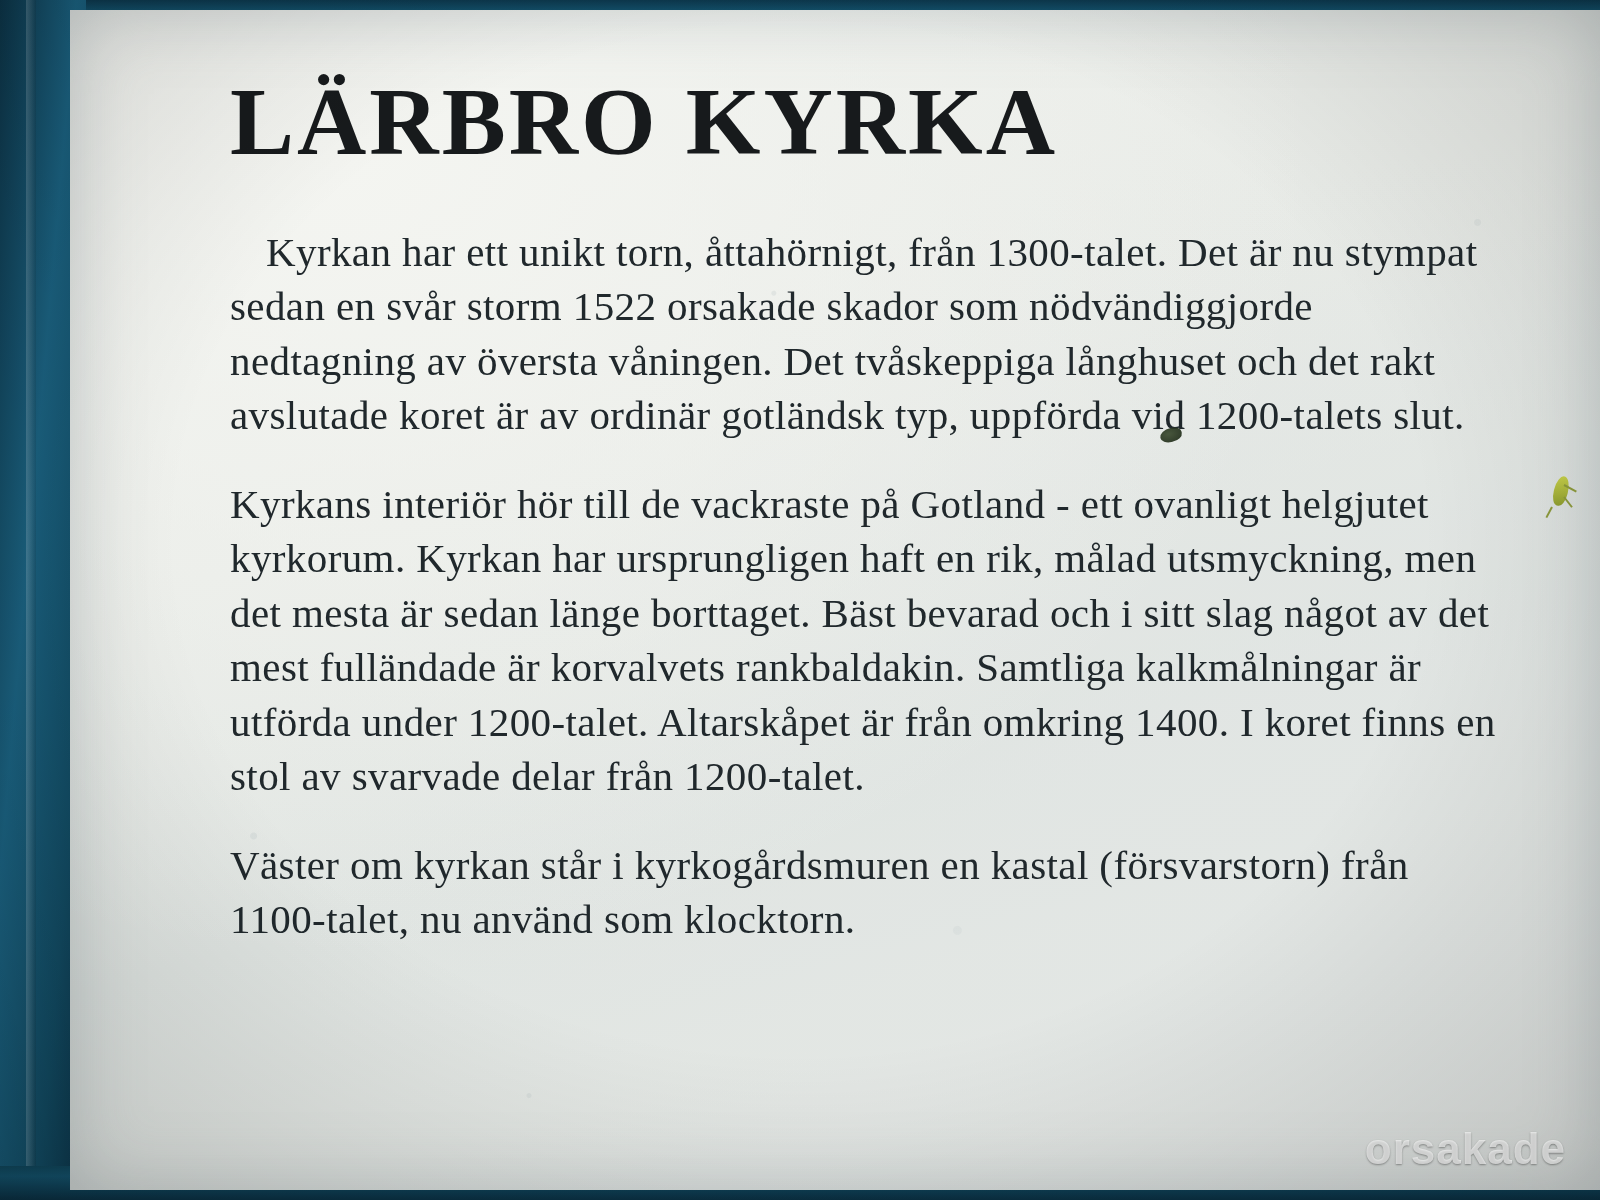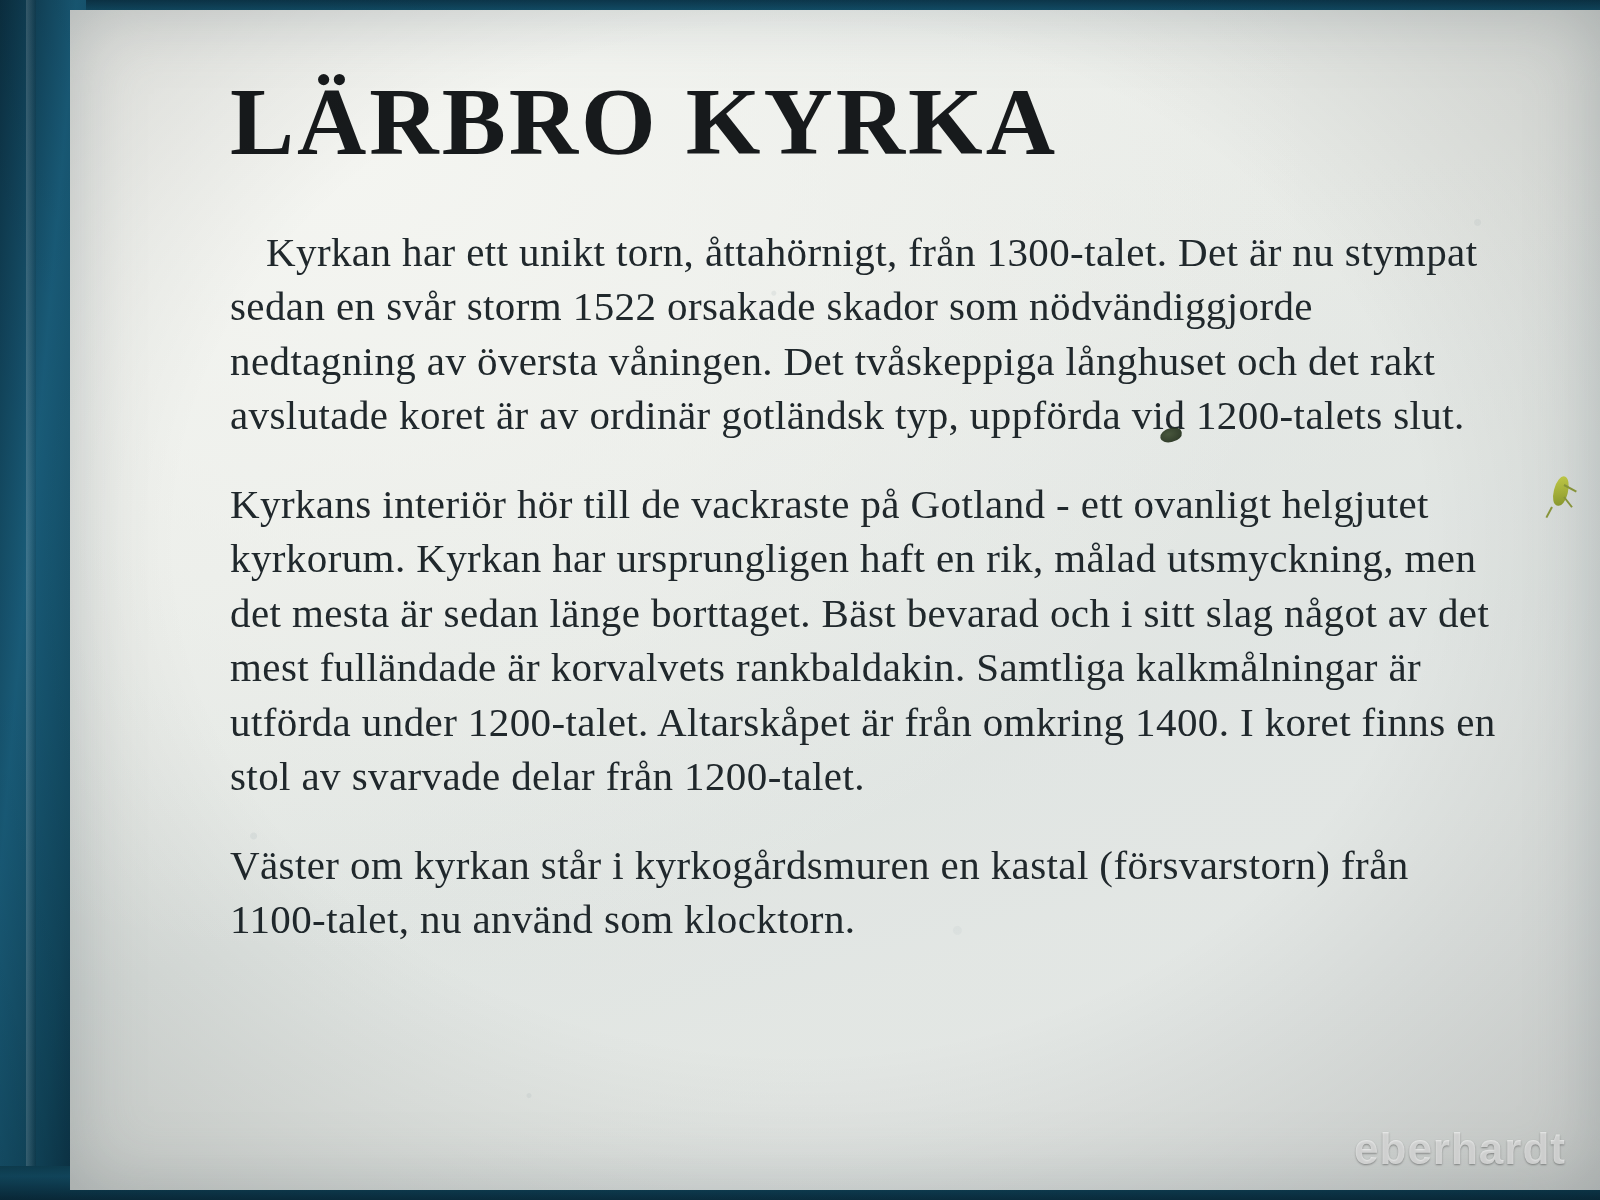--- a/index.html
+++ b/index.html
@@ -181,15 +181,15 @@
     <div class="bug bug-green">
       <div class="body"></div>
       <div class="leg1"></div>
       <div class="leg2"></div>
       <div class="leg3"></div>
     </div>
   </div>
 
   <div class="vignette"></div>
 
-  <div class="watermark">eberhardt</div>
+  <div class="watermark">orsakade</div>
 
 </div>
 
 </body></html>

